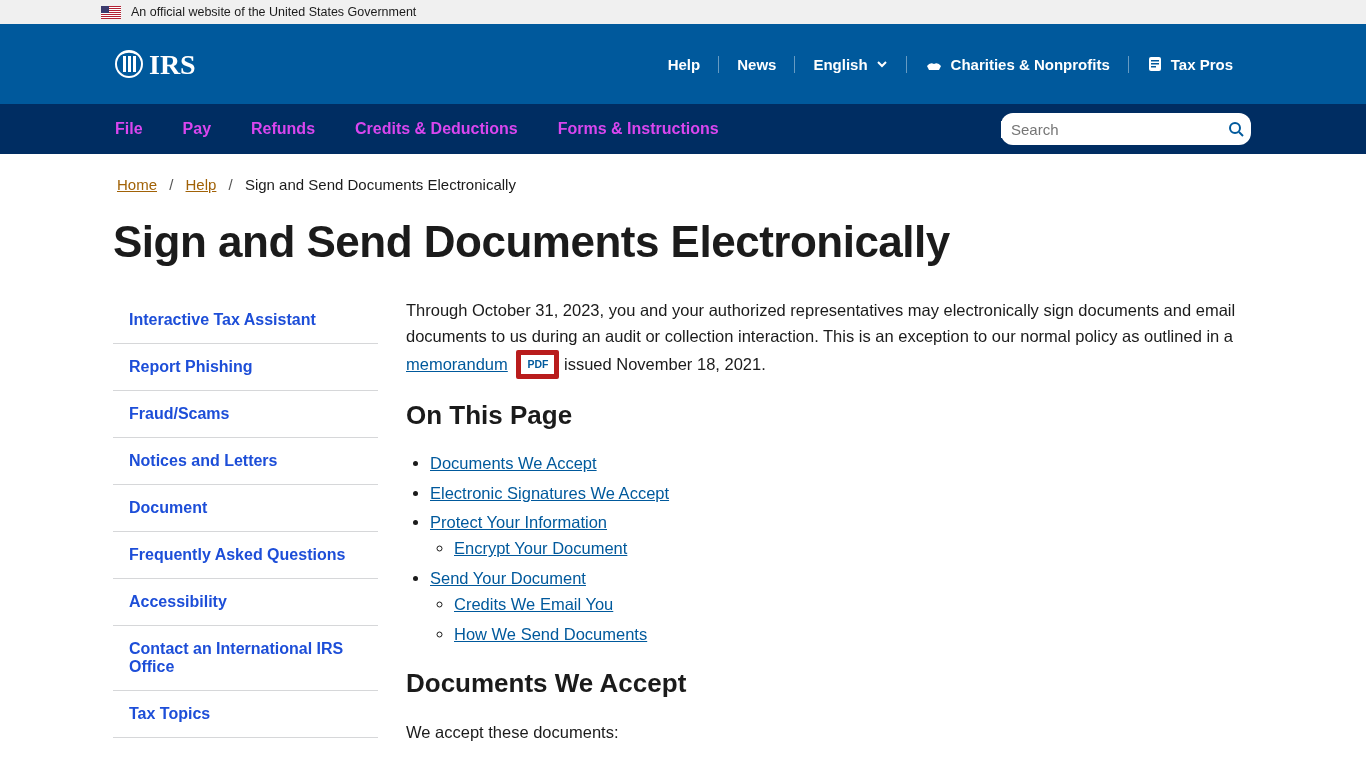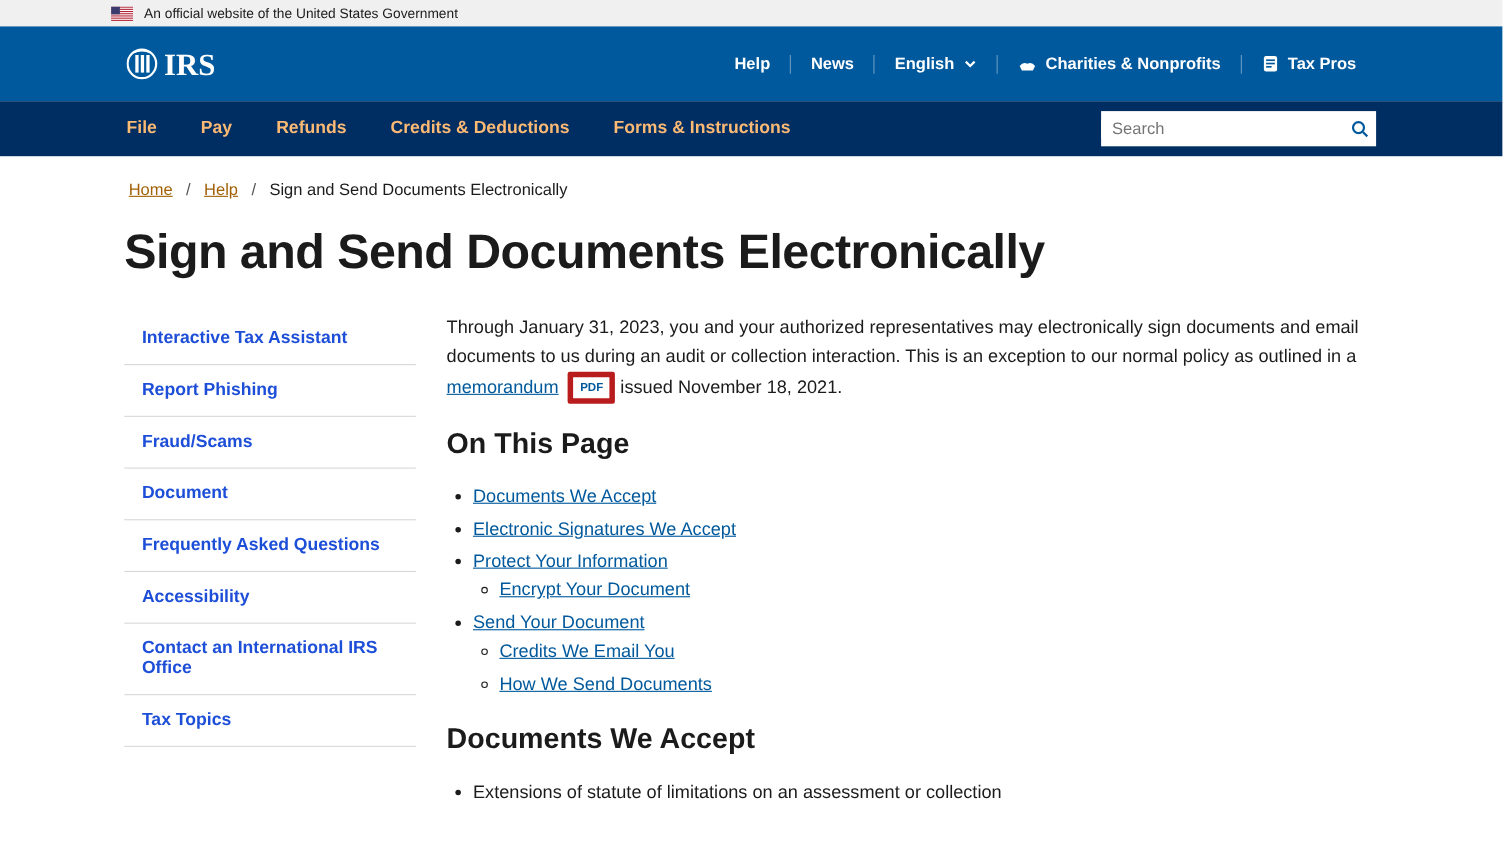--- a/index.html
+++ b/index.html
@@ -1,27 +1,27 @@
 <!DOCTYPE html>
 <html><head>
 <meta charset="utf-8">
 <style>
 * { margin: 0; padding: 0; box-sizing: border-box; }
 body { font-family: "Source Sans Pro", -apple-system, BlinkMacSystemFont, "Segoe UI", Helvetica, Arial, sans-serif; color: #1b1b1b; background: #fff; }
 .gov-banner { background: #f0f0f0; height: 24px; display: flex; align-items: center; padding: 0 101px; font-size: 12.5px; color: #1b1b1b; }
 .flag-icon { width: 20px; height: 13px; margin-right: 10px; display: inline-block; }
-.header { background: #00599c; height: 68px; display: flex; align-items: center; padding: 0 115px; justify-content: space-between; }
+.header { background: #00599c; height: 80px; display: flex; align-items: center; padding: 0 115px; justify-content: space-between; }
 .logo { color: #fff; display: flex; align-items: center; gap: 6px; }
 .header-links { display: flex; align-items: center; gap: 0; }
 .header-links a { color: #fff; text-decoration: none; font-size: 15px; font-weight: 600; padding: 0 18px; border-left: 1px solid rgba(255,255,255,0.4); display: flex; align-items: center; gap: 8px; cursor: pointer; }
 .header-links a:first-child { border-left: none; }
 .main-nav { background: #002d62; height: 50px; display: flex; align-items: center; padding: 0 115px; justify-content: space-between; }
 .nav-items { display: flex; gap: 40px; }
-.nav-items a { color: #fdba74; text-decoration: none; font-size: 16px; font-weight: 700; cursor: pointer; }
-.search-box { display: flex; align-items: center; background: #fff; border-radius: 0; width: 250px; height: 32px; }
+.nav-items a { color: #d946ef; text-decoration: none; font-size: 16px; font-weight: 700; cursor: pointer; }
+.search-box { display: flex; align-items: center; background: #fff; border-radius: 12px; width: 250px; height: 32px; }
 .search-box input { border: none; outline: none; flex: 1; padding: 0 10px; font-size: 15px; color: #555; }
 .search-btn { width: 36px; height: 32px; background: none; border: none; color: #00599c; cursor: pointer; display: flex; align-items: center; justify-content: center; }
 .content-wrap { max-width: 1140px; margin: 0 auto; padding: 0 0; }
 .breadcrumb { padding: 22px 0 0 4px; font-size: 15px; color: #1b1b1b; }
 .breadcrumb a { color: #a16207; text-decoration: underline; cursor: pointer; }
 .breadcrumb .sep { margin: 0 8px; color: #555; }
 .page-title { font-size: 44px; font-weight: 700; margin: 24px 0 30px 0; letter-spacing: -0.5px; }
 .layout { display: flex; gap: 28px; align-items: flex-start; }
 .sidebar { width: 265px; flex-shrink: 0; }
 .sidebar-item { display: block; padding: 14px 16px; font-size: 16px; font-weight: 700; color: #1d4ed8; text-decoration: none; border-bottom: 1px solid #d6d7d9; cursor: pointer; }
@@ -134,30 +134,31 @@
     <span>Sign and Send Documents Electronically</span>
   </div>
 
   <h1 class="page-title">Sign and Send Documents Electronically</h1>
 
   <div class="layout">
     <nav class="sidebar">
       <a class="sidebar-item">Interactive Tax Assistant</a>
       <a class="sidebar-item">Report Phishing</a>
       <a class="sidebar-item">Fraud/Scams</a>
+      <a class="sidebar-item">Notices and Letters</a>
       <a class="sidebar-item">Document</a>
       <a class="sidebar-item">Frequently Asked Questions</a>
       <a class="sidebar-item">Accessibility</a>
       <a class="sidebar-item">Contact an International IRS Office</a>
       <a class="sidebar-item">Tax Topics</a>
     </nav>
 
     <div class="main">
       <p>
-        <span>Through January 31, 2023, you and your authorized representatives may electronically sign documents and email documents to us during an audit or collection interaction. This is an exception to our normal policy as outlined in a </span><a>memorandum</a>
+        <span>Through October 31, 2023, you and your authorized representatives may electronically sign documents and email documents to us during an audit or collection interaction. This is an exception to our normal policy as outlined in a </span><a>memorandum</a>
         <span class="pdf-badge">PDF</span><span> issued November 18, 2021.</span>
       </p>
 
       <h2>On This Page</h2>
       <ul>
         <li><a>Documents We Accept</a></li>
         <li><a>Electronic Signatures We Accept</a></li>
         <li><a>Protect Your Information</a>
           <ul>
             <li><a>Encrypt Your Document</a></li>
@@ -165,19 +166,20 @@
         </li>
         <li><a>Send Your Document</a>
           <ul>
             <li><a>Credits We Email You</a></li>
             <li><a>How We Send Documents</a></li>
           </ul>
         </li>
       </ul>
 
       <h2>Documents We Accept</h2>
+      <p>We accept these documents:</p>
       <ul>
         <li>Extensions of statute of limitations on an assessment or collection</li>
 
       </ul>
     </div>
   </div>
 </div>
 
 </body></html>

